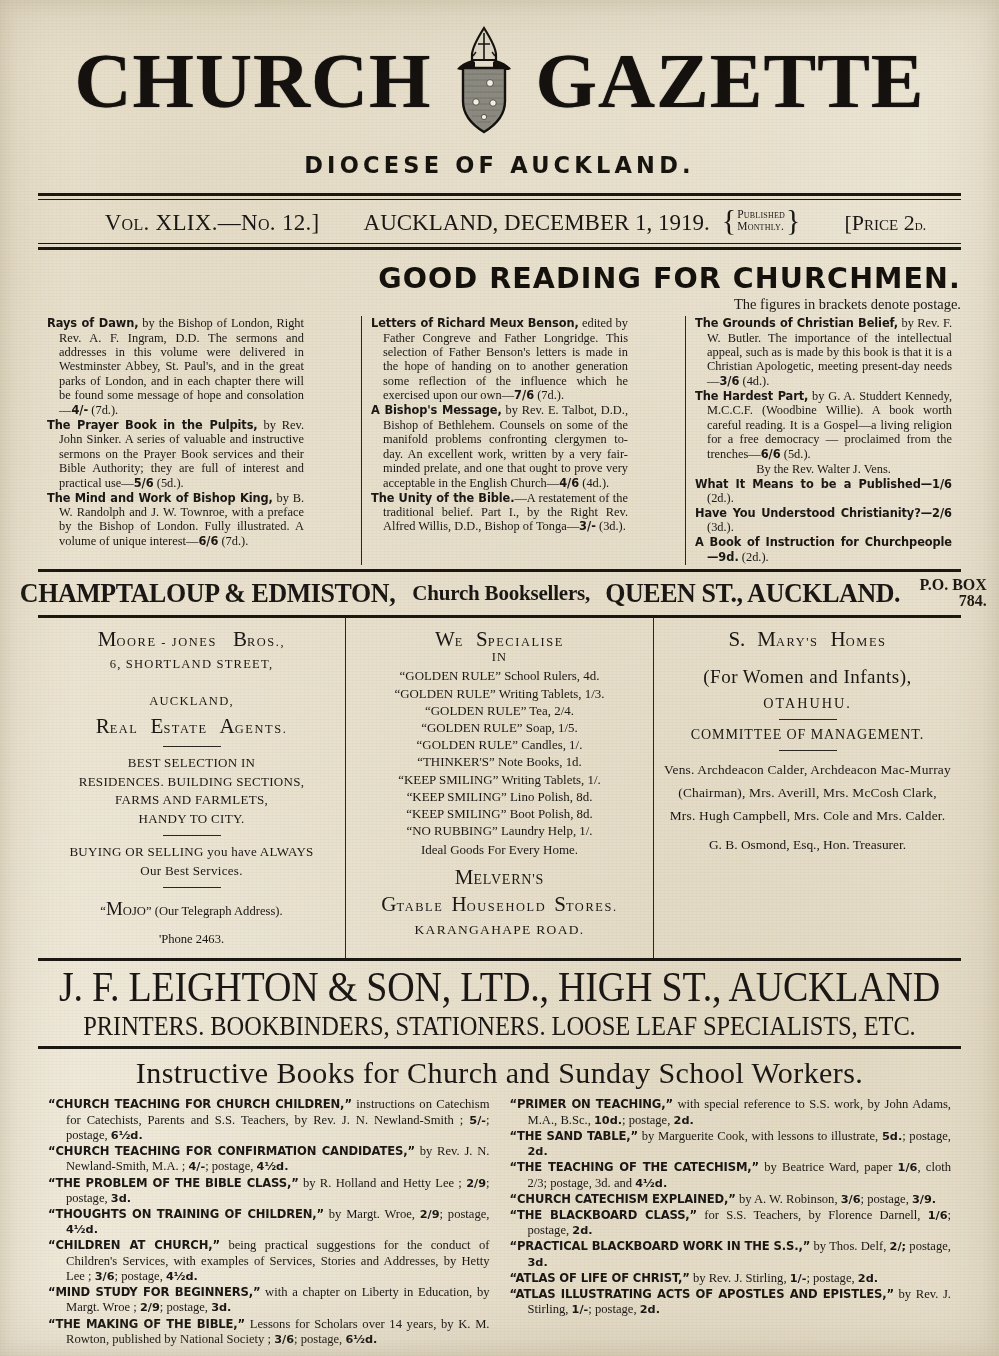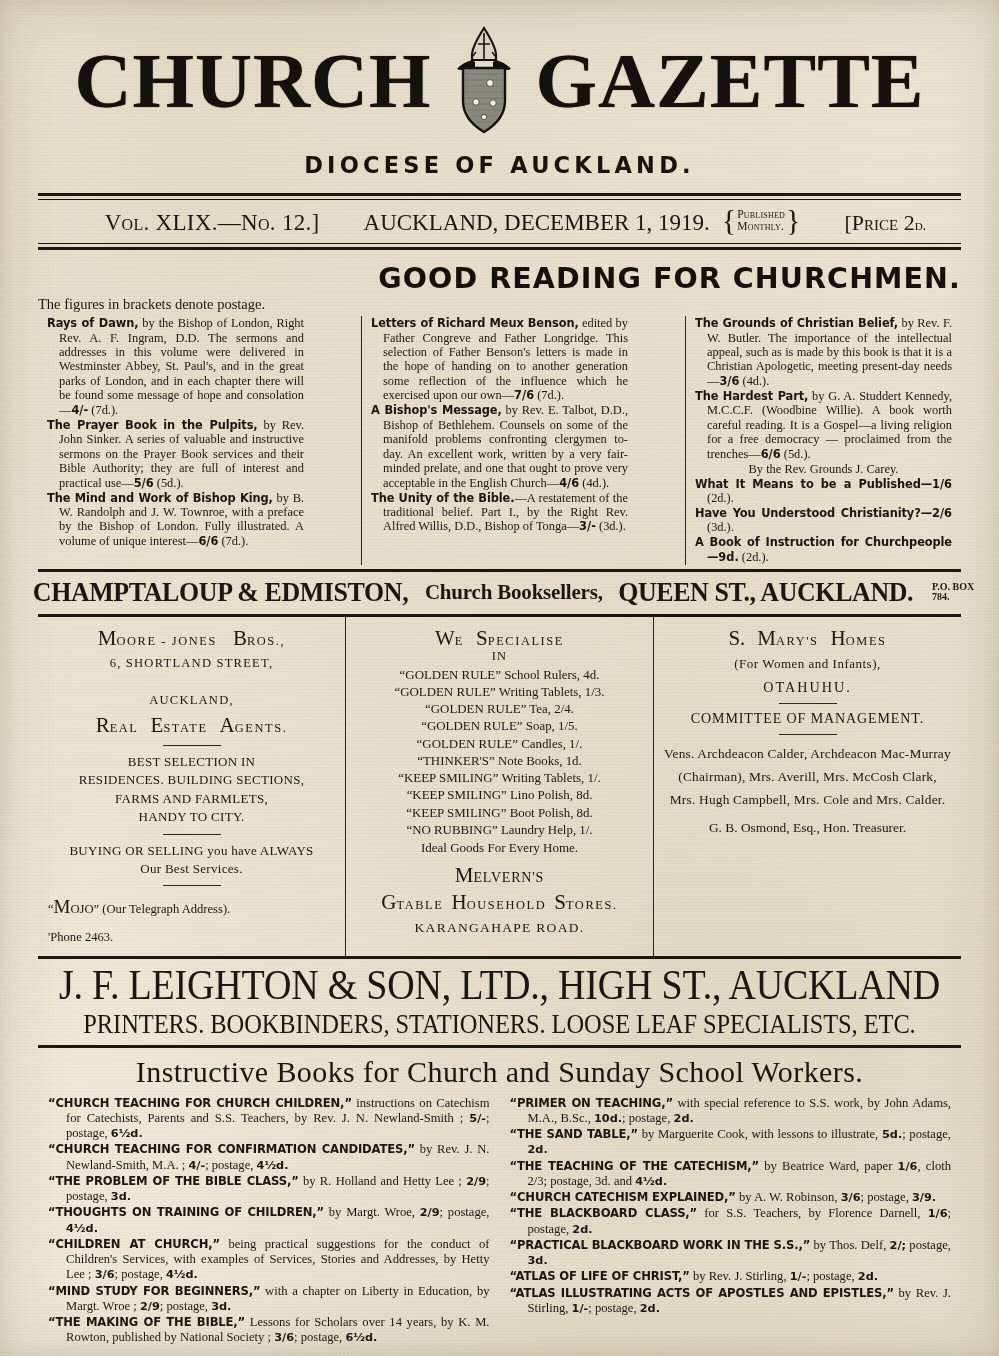--- a/index.html
+++ b/index.html
@@ -95,21 +95,21 @@
   .sec-title{
     text-align:right;
     font-family:"DejaVu Sans", sans-serif;
     font-weight:700;
     font-size:28.5px;
     letter-spacing:1.1px;
     margin-top:12px;
     color:#15120e;
   }
   .sec-sub{
-    text-align:left;font-size:14.5px;margin-top:1px;margin-bottom:3px;
+    text-align:right;font-size:14.5px;margin-top:1px;margin-bottom:3px;
   }
 
   
   .cols3{
     display:flex;
     margin-top:2px;
     gap:48px;
   }
   .cols3 > .col{
     flex:1 1 0;
@@ -137,21 +137,21 @@
   .champ .big{
     font-family:"Liberation Serif", serif;font-weight:700;
     font-size:27px;letter-spacing:-.4px;transform:scaleX(.96);
   }
   .champ .mid{
     font-family:"Liberation Serif", serif;font-weight:700;
     font-size:21px;letter-spacing:-.2px;
   }
   .champ .pobox{
     font-family:"Liberation Serif", serif;font-weight:700;
-    font-size:10px;line-height:1.02;text-align:left;margin-left:4px;
+    font-size:16px;line-height:1.02;text-align:right;margin-left:4px;
   }
 
   
   .adrow{
     display:flex;
     border-top:3px solid #1b1712;
     border-bottom:3px solid #1b1712;
     margin-top:4px;
   }
   .adbox{flex:1 1 0;padding:9px 10px 10px;box-sizing:border-box;}
@@ -159,35 +159,35 @@
 
   .spaced{
     display:block;text-align:center;white-space:nowrap;
     font-family:"Liberation Serif", serif;
   }
   .cap{font-size:21px;font-weight:400;}
   .small-after{font-size:12.4px;letter-spacing:1.6px;}
   .ad-line{text-align:center;font-size:12.6px;letter-spacing:1.2px;line-height:1.35;margin-top:20px;}
   .ad-sep{width:58px;height:0;border-top:1.6px solid #2a2620;margin:7px auto;}
   .ad-body{text-align:center;font-size:13px;line-height:1.42;letter-spacing:.3px;}
-  .ad-small{text-align:left;font-size:12.6px;line-height:1.45;}
+  .ad-small{text-align:center;font-size:12.6px;line-height:1.45;}
 
   
   .mel-list{
     font-size:12.9px;line-height:1.335;text-align:center;margin-top:3px;
   }
   .mel-in{text-align:center;font-size:12.4px;letter-spacing:1.2px;margin-top:-2px;}
   .mel-ideal{text-align:center;font-size:13px;margin-top:1px;}
   .mel-name{text-align:center;margin-top:7px;}
   .mel-store{text-align:center;margin-top:2px;}
   .mel-road{text-align:center;font-size:13.5px;letter-spacing:1.3px;margin-top:5px;}
 
   
   .sm-title{text-align:center;}
-  .sm-sub{text-align:center;font-size:13px;letter-spacing:.5px;margin-top:5px;}
+  .sm-sub{text-align:center;font-size:19px;letter-spacing:.5px;margin-top:14px;}
   .sm-place{text-align:center;font-size:14.2px;letter-spacing:2px;margin-top:7px;}
   .sm-comm{text-align:center;font-size:14px;letter-spacing:.9px;margin-top:4px;}
   .sm-names{text-align:center;font-size:13.4px;line-height:1.72;letter-spacing:.2px;margin-top:4px;}
   .sm-treas{text-align:center;font-size:13.4px;margin-top:9px;}
 
   
   .leighton{
     text-align:center;padding-top:6px;
   }
   .leighton .l1{
@@ -299,21 +299,21 @@
         <div class="entry"><b>The Mind and Work of Bishop King,</b> by B. W. Randolph and J. W. Townroe, with a preface by the Bishop of London. Fully illustrated. A volume of unique interest—<span class="pr">6/6</span> (7d.).</div>
       </div>
     <div class="col" id="gr-col-1">
         <div class="entry"><b>Letters of Richard Meux Benson,</b> edited by Father Congreve and Father Longridge. This selection of Father Benson's letters is made in the hope of handing on to another generation some reflection of the influence which he exercised upon our own—<span class="pr">7/6</span> (7d.).</div>
         <div class="entry"><b>A Bishop's Message,</b> by Rev. E. Talbot, D.D., Bishop of Bethlehem. Counsels on some of the manifold problems confronting clergymen to-day. An excellent work, written by a very fair-minded prelate, and one that ought to prove very acceptable in the English Church—<span class="pr">4/6</span> (4d.).</div>
         <div class="entry"><b>The Unity of the Bible.</b>—A restatement of the traditional belief. Part I., by the Right Rev. Alfred Willis, D.D., Bishop of Tonga—<span class="pr">3/-</span> (3d.).</div>
       </div>
     <div class="col" id="gr-col-2">
         <div class="entry"><b>The Grounds of Christian Belief,</b> by Rev. F. W. Butler. The importance of the intellectual appeal, such as is made by this book is that it is a Christian Apologetic, meeting present-day needs—<span class="pr">3/6</span> (4d.).</div>
         <div class="entry"><b>The Hardest Part,</b> by G. A. Studdert Kennedy, M.C.C.F. (Woodbine Willie). A book worth careful reading. It is a Gospel—a living religion for a free democracy — proclaimed from the trenches—<span class="pr">6/6</span> (5d.).</div>
-        <div class="entry byline">By the Rev. Grounds J. Carey.</div>
+        <div class="entry byline">By the Rev. Walter J. Vens.</div>
         <div class="entry"><b>What It Means to be a Published—</b><span class="pr">1/6</span> (2d.).</div>
         <div class="entry"><b>Have You Understood Christianity?—</b><span class="pr">2/6</span> (3d.).</div>
         <div class="entry"><b>A Book of Instruction for Churchpeople—</b><span class="pr">9d.</span> (2d.).</div>
       </div>
   </div>
 
   <div class="hr-thick"></div>
 
   <div class="champ">
     <span class="big">CHAMPTALOUP &amp; EDMISTON,</span>

